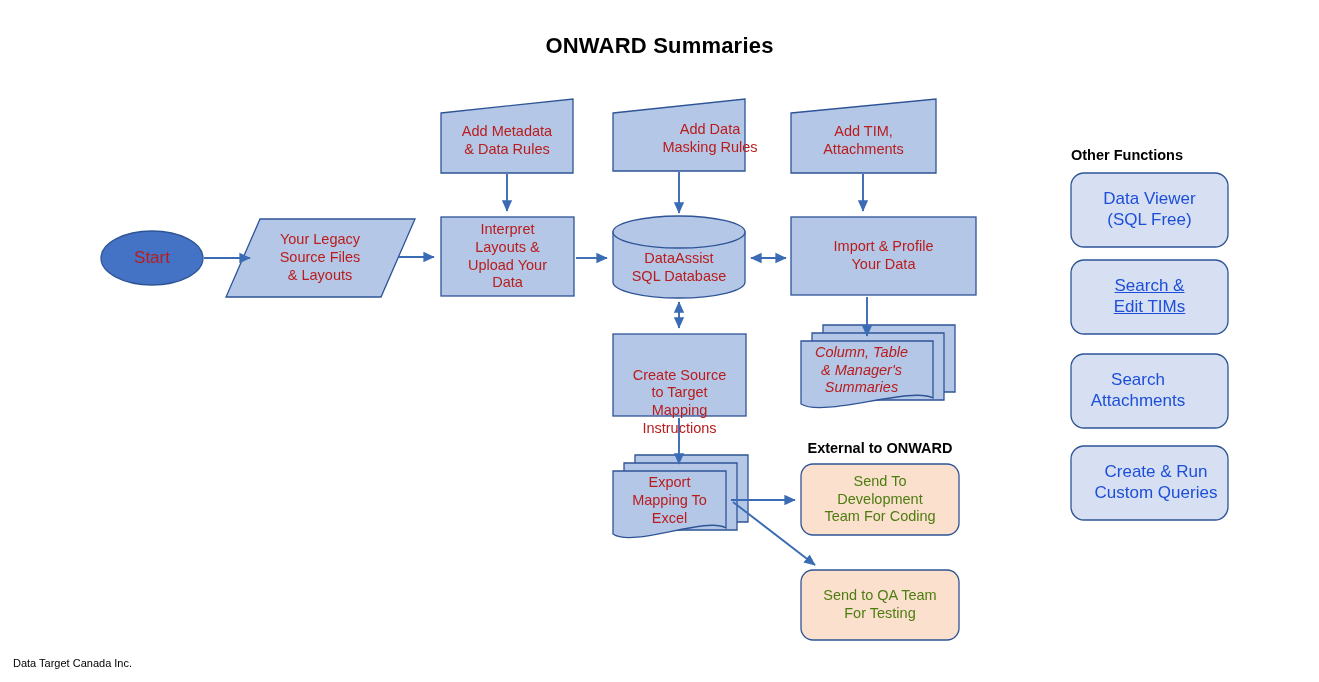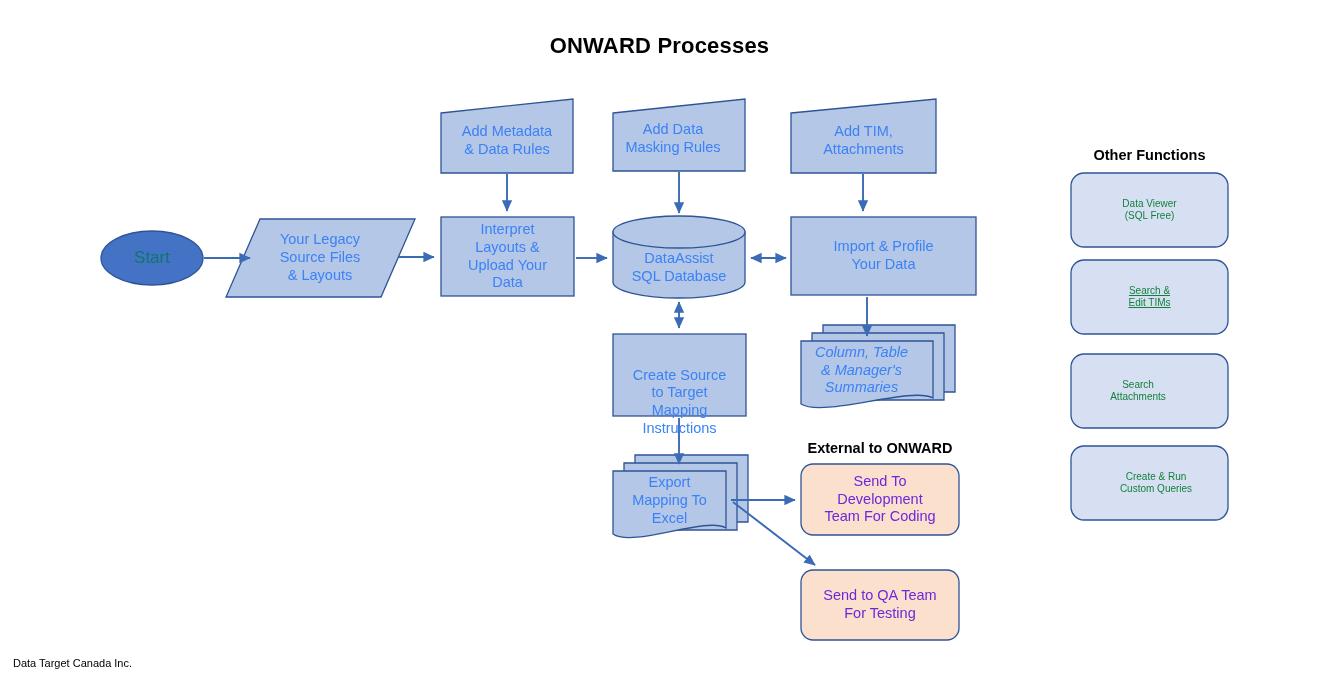--- a/index.html
+++ b/index.html
@@ -49,41 +49,41 @@
     font-weight: bold;
     z-index: 4;
   }
   .footer {
     position: absolute;
     font-size: 11px;
     z-index: 4;
   }
   .t-process {
     font-size: 14.5px;
-    color: #3b82f6;
+    color: #b91c1c;
   }
   .t-start {
     font-size: 17px;
-    color: #0f766e;
+    color: #b91c1c;
   }
   .t-func {
-    font-size: 10px;
-    color: #15803d;
+    font-size: 17px;
+    color: #1d4ed8;
   }
   .t-ext {
     font-size: 14.5px;
-    color: #6d28d9;
+    color: #4d7c0f;
   }
 </style>
 </head>
 <body>
 
 <div id="canvas">
 
-  <div class="title" style="left:0; top:33px; width:1319px; text-align:center;">ONWARD Processes</div>
+  <div class="title" style="left:0; top:33px; width:1319px; text-align:center;">ONWARD Summaries</div>
 
   <svg id="svg-layer" viewBox="0 0 1319 682" xmlns="http://www.w3.org/2000/svg">
     <defs>
       <marker id="arrowhead" markerWidth="7" markerHeight="7" refX="5.6" refY="3" orient="auto" markerUnits="strokeWidth">
         <path d="M0,0.3 L6,3 L0,5.7 z" fill="#3A6BB5"></path>
       </marker>
       <marker id="arrowtail" markerWidth="7" markerHeight="7" refX="0.4" refY="3" orient="auto" markerUnits="strokeWidth">
         <path d="M6,0.3 L0,3 L6,5.7 z" fill="#3A6BB5"></path>
       </marker>
     </defs>
@@ -148,21 +148,21 @@
 
   <div class="node t-start" style="left:101px; top:231px; width:102px; height:54px;">Start</div>
 
   <div class="node t-process" style="left:240px; top:222px; width:160px; height:72px;">Your Legacy
 Source Files
 &amp; Layouts</div>
 
   <div class="node t-process" style="left:441px; top:108px; width:132px; height:65px;">Add Metadata
 &amp; Data Rules</div>
 
-  <div class="node t-process" style="left:605px; top:106px; width:136px; height:65px;">Add Data
+  <div class="node t-process" style="left:642px; top:106px; width:136px; height:65px;">Add Data
 Masking Rules</div>
 
   <div class="node t-process" style="left:791px; top:108px; width:145px; height:65px;">Add TIM,
 Attachments</div>
 
   <div class="node t-process" style="left:441px; top:217px; width:133px; height:79px;">Interpret
 Layouts &amp;
 Upload Your
 Data</div>
 
@@ -187,21 +187,21 @@
 
   <div class="section-label" style="left:801px; top:440px; width:158px; text-align:center;">External to ONWARD</div>
 
   <div class="node t-ext" style="left:801px; top:464px; width:158px; height:71px;">Send To
 Development
 Team For Coding</div>
 
   <div class="node t-ext" style="left:801px; top:570px; width:158px; height:70px;">Send to QA Team
 For Testing</div>
 
-  <div class="section-label" style="left:1071px; top:147px; width:157px; text-align:center;">Other Functions</div>
+  <div class="section-label" style="left:1071px; top:147px; width:157px; text-align:left;">Other Functions</div>
 
   <div class="node t-func" style="left:1071px; top:173px; width:157px; height:74px;">Data Viewer
 (SQL Free)</div>
 
   <div class="node t-func" style="left:1071px; top:260px; width:157px; height:74px;text-decoration:underline;">Search &amp;
 Edit TIMs</div>
 
   <div class="node t-func" style="left:1071px; top:354px; width:134px; height:74px;">Search
 Attachments</div>
 

